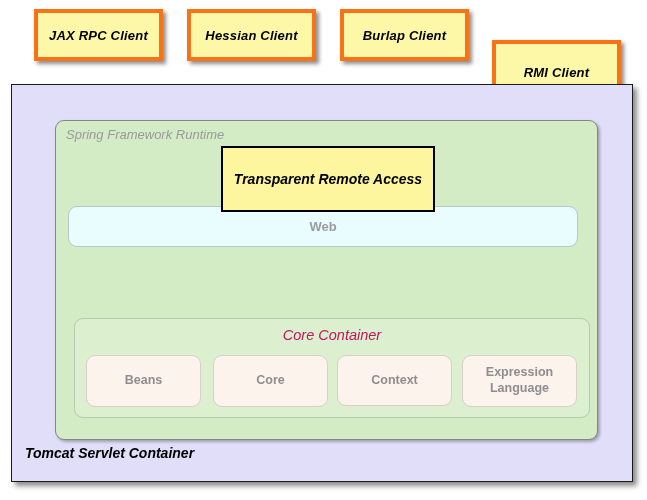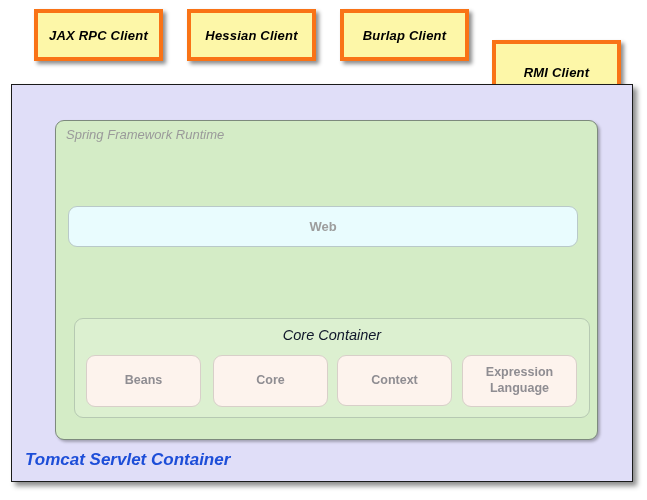--- a/index.html
+++ b/index.html
@@ -36,25 +36,25 @@
   }
 
   .servlet-container {
     background: #e0def8;
     border: 1.5px solid #1a1a1a;
     box-shadow: 4px 4px 5px rgba(0,0,0,0.45);
   }
   .servlet-label {
     position: absolute;
     left: 13px;
-    bottom: 11px;
+    bottom: 20px;
     font-style: italic;
     font-weight: bold;
-    font-size: 17px;
-    color: #1d4ed8;
+    font-size: 14px;
+    color: #000000;
   }
 
   .spring-runtime {
     background: #d4ecc6;
     border: 1px solid #7d8a7d;
     border-radius: 9px;
     box-shadow: 2px 2px 3px rgba(0,0,0,0.28);
   }
   .spring-label {
     position: absolute;
@@ -96,21 +96,21 @@
     border-radius: 9px;
   }
   .core-label {
     position: absolute;
     left: 0;
     right: 0;
     top: 8px;
     text-align: center;
     font-style: italic;
     font-size: 14.5px;
-    color: #0f172a;
+    color: #be185d;
   }
 
   .module-box {
     background: #fdf3ed;
     border: 1px solid #d8cfc9;
     border-radius: 9px;
     display: flex;
     align-items: center;
     justify-content: center;
     text-align: center;
@@ -168,15 +168,18 @@
 
     <div class="abs module-box" style="left:262px; top:36px; width:115px; height:51px;">
       <span>Context</span>
     </div>
 
     <div class="abs module-box" style="left:387px; top:36px; width:115px; height:52px;">
       <span style="padding:0 14px;">Expression Language</span>
     </div>
   </div>
 
+  <div class="abs yellow-overlay" style="left:221px; top:146px; width:214px; height:66px;">
+    <span>Transparent Remote Access</span>
+  </div>
 
 
 </div>
 
 </body></html>

